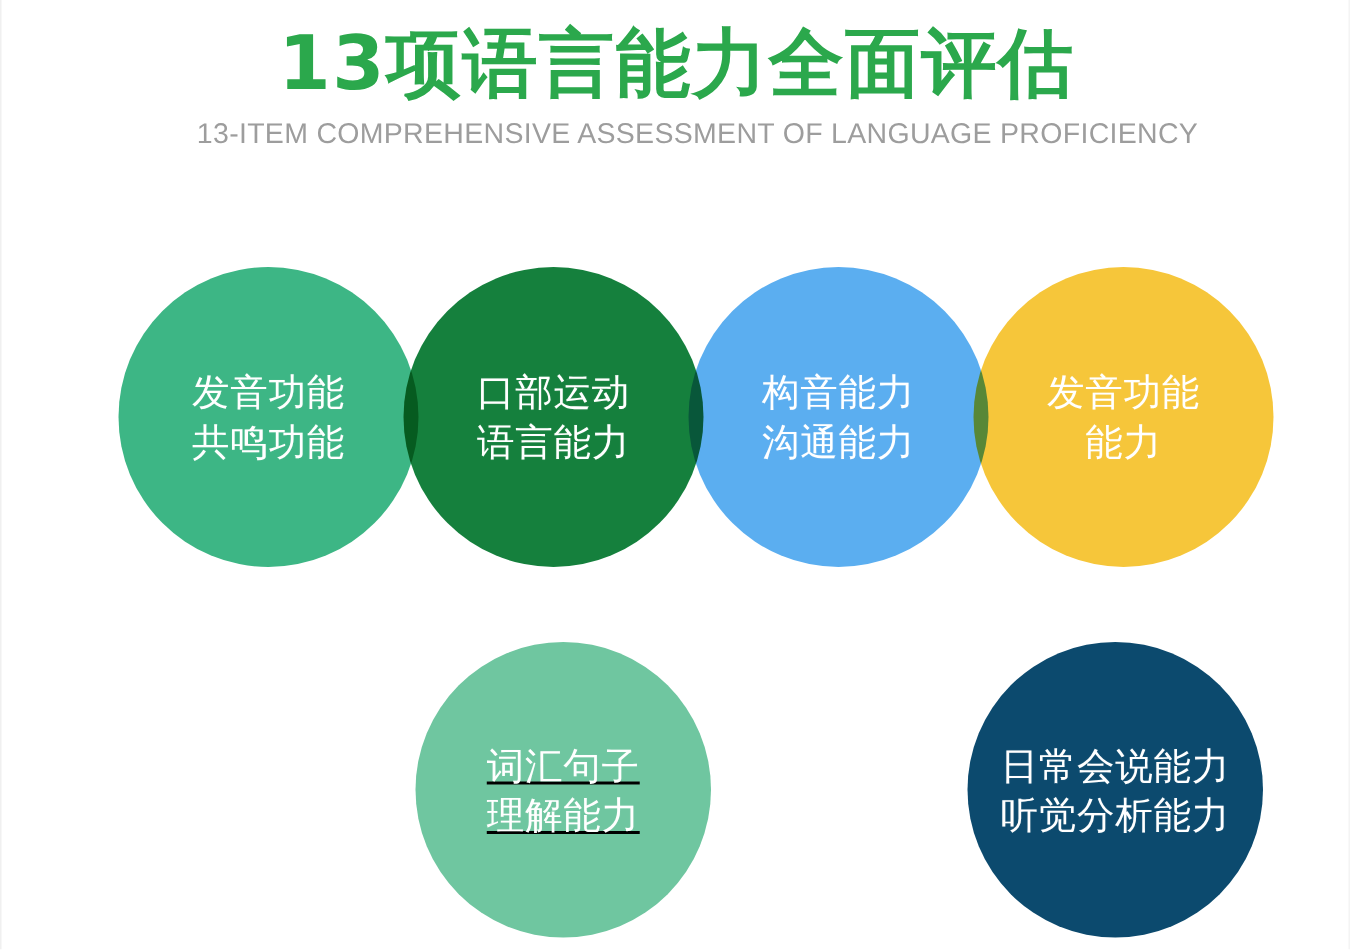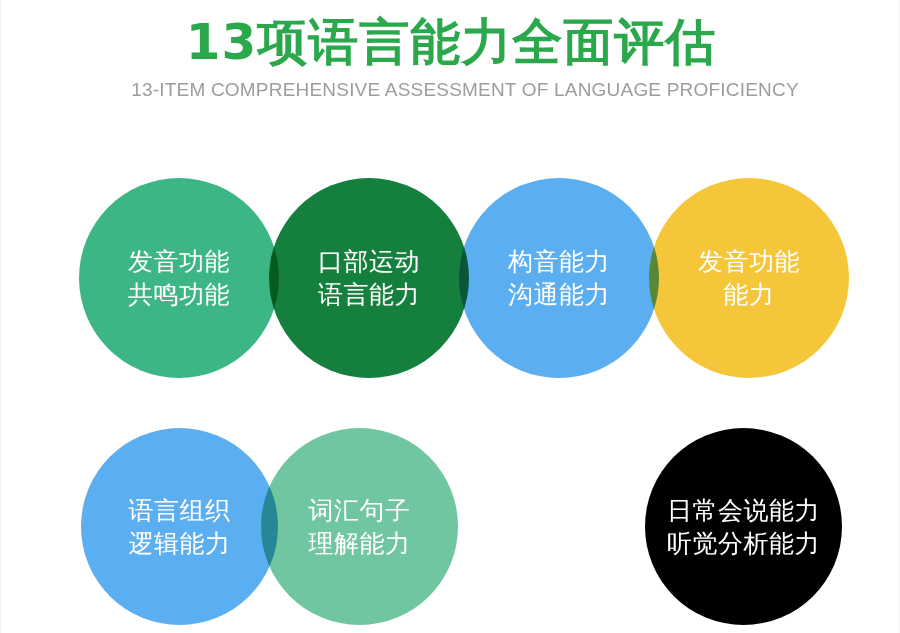--- a/index.html
+++ b/index.html
@@ -78,21 +78,21 @@
   
   .r1 { top: 178px; width: 200px; height: 200px; }
   .r1c0 { left: 78px;  }
   .r1c1 { left: 268px; }
   .r1c2 { left: 458px; }
   .r1c3 { left: 648px; }
 
   
   .r2 { top: 428px; width: 197px; height: 197px; }
   .r2c0 { left: 80px;  }
-  .r2c1 { left: 260px; }
+  .r2c1 { left: 276px; text-decoration: underline; }
   .r2c2 { left: 456px; }
   .r2c3 { left: 644px; }
 </style>
 </head>
 <body>
 
 <div id="page" style="background: rgb(255, 255, 255);">
 
   <div class="header">
     <div class="main-title" style="color: rgb(43, 168, 76);">13项语言能力全面评估</div>
@@ -111,27 +111,23 @@
     </div>
     <div class="circle r1 r1c2" style="background: rgb(91, 174, 240);">
       <div class="label">构音能力
 沟通能力</div>
     </div>
     <div class="circle r1 r1c3" style="background: rgb(246, 198, 58);">
       <div class="label">发音功能
 能力</div>
     </div>
 
-    <div class="circle r2 r2c0" style="background: rgb(91, 174, 240);">
-      <div class="label">语言组织
-逻辑能力</div>
-    </div>
     <div class="circle r2 r2c1" style="background: rgb(111, 198, 160);">
       <div class="label">词汇句子
 理解能力</div>
     </div>
-    <div class="circle r2 r2c3" style="background: #000000;">
+    <div class="circle r2 r2c3" style="background: #0c4a6e;">
       <div class="label">日常会说能力
 听觉分析能力</div>
     </div>
 
   </div>
 </div>
 
 </body></html>

